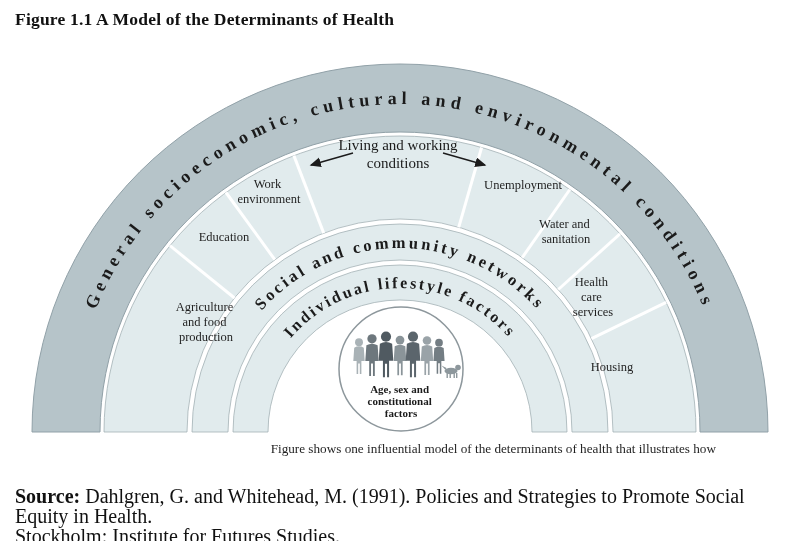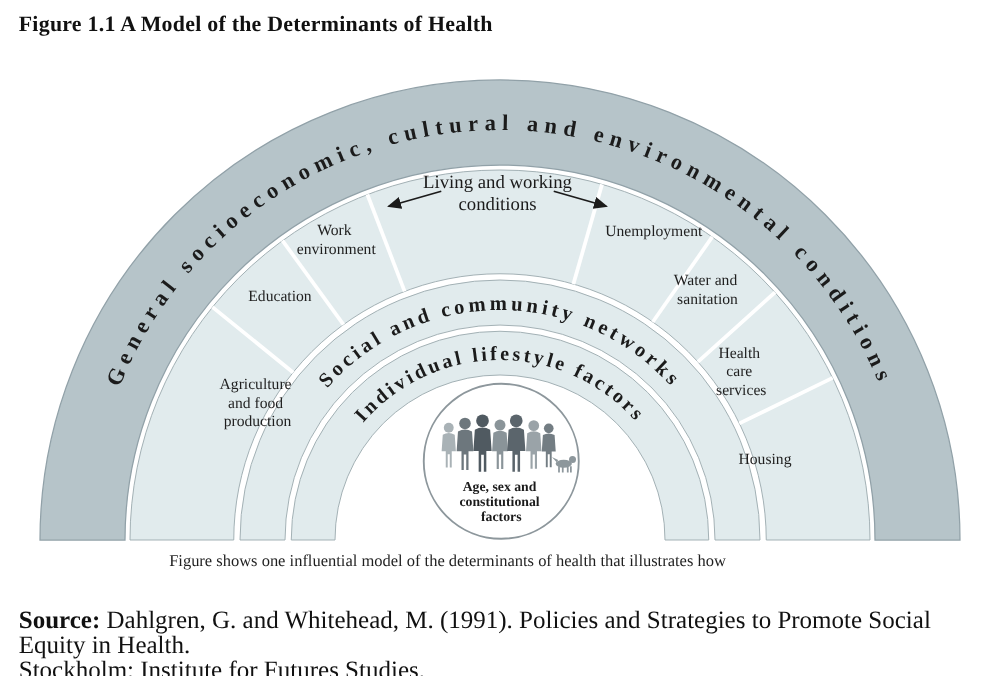--- a/index.html
+++ b/index.html
@@ -29,21 +29,21 @@
 
   .seg  { font-family: "Liberation Serif", serif; font-size: 12.5px; fill: #1f1f1f; text-anchor: middle; }
   .lw   { font-family: "Liberation Serif", serif; font-size: 15px; fill: #1b1b1b; text-anchor: middle; }
   .center-text { font-family: "Liberation Serif", serif; font-size: 11px; font-weight: 700; fill: #1b1b1b; text-anchor: middle; }
 
   .caption {
     position: absolute;
     top: 441px;
     left: 0;
     width: 716px;
-    text-align: center;
+    text-align: right;
     font-size: 13.2px;
     line-height: 16.5px;
     color: #1f1f1f;
   }
   .source {
     position: absolute;
     left: 15px;
     top: 486px;
     width: 768px;
     font-size: 20px;

